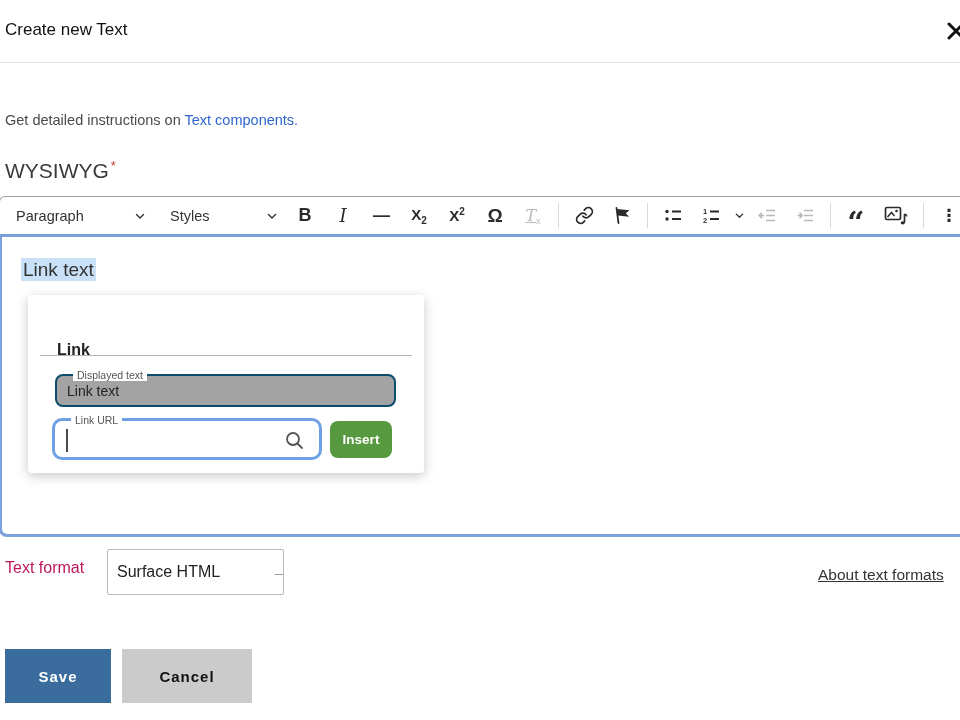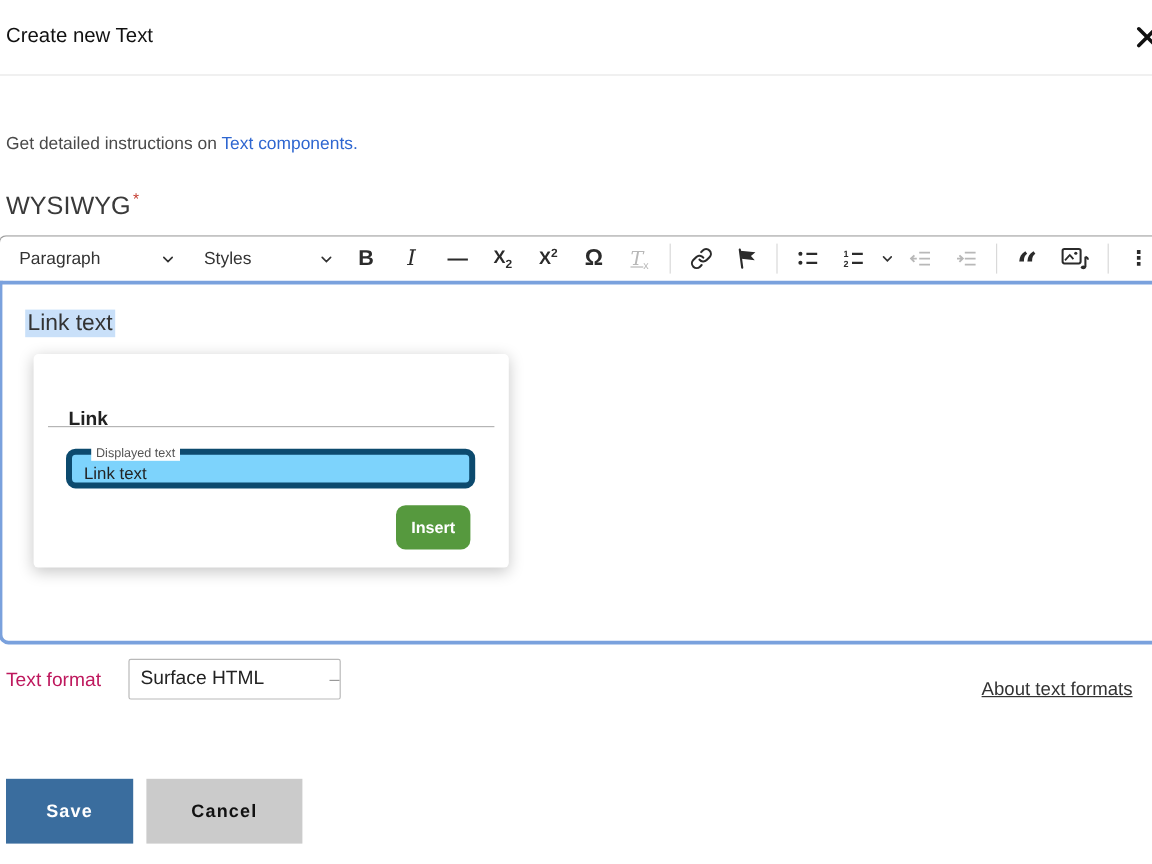--- a/index.html
+++ b/index.html
@@ -61,42 +61,42 @@
   }
   .editable p{margin:22px 0 0 19px;font-size:19px;color:#333;}
   .sel{background:var(--selection);padding:1px 2px;}
   
   .balloon{
     position:absolute;left:28px;top:295px;width:396px;height:178px;background:#fff;
     border-radius:4px;box-shadow:0 3px 12px rgba(0,0,0,.22);z-index:5;
   }
   .balloon h3{position:absolute;left:29px;top:26px;font-size:16px;color:#222;margin-top:20px;}
   .balloon .b-divider{position:absolute;left:12px;top:60px;width:372px;height:1px;background:#b5b5b5;}
-  .float-field{position:absolute;border:5px solid #0c4a6e;border-radius:8px;background:#7dd3fc;}
+  .float-field{position:absolute;border:2px solid #0c4a6e;border-radius:8px;background:#a3a3a3;}
   .float-label{
     position:absolute;top:-7px;left:16px;background:#fff;padding:0 4px;
     font-size:10.5px;color:#555;white-space:nowrap;
   }
   .f-displayed{left:27px;top:79px;width:341px;height:33px;}
   .f-displayed .value{font-size:14px;color:#222;margin:7px 0 0 10px;}
   .f-url{
     left:24px;top:123px;width:270px;height:42px;border:3px solid var(--ring-blue);
     border-radius:10px;background:#fff;
   }
   .f-url .caret{position:absolute;left:11px;top:8px;width:1.5px;height:23px;background:#4a4a4a;}
   .f-url .search{position:absolute;right:14px;top:9px;}
   .insert-btn{
     position:absolute;left:302px;top:126px;width:62px;height:37px;background:var(--insert-green);
     border:none;border-radius:8px;color:#fff;font-weight:bold;font-size:13.5px;cursor:pointer;
     font-family:inherit;
   }
   
   .tf-label{position:absolute;left:5px;top:559px;font-size:16px;color:#be185d;}
   .tf-select{
-    position:absolute;left:107px;top:549px;width:177px;height:34px;background:#fff;
+    position:absolute;left:107px;top:549px;width:177px;height:46px;background:#fff;
     border:1px solid #b9b9b9;border-radius:2px;display:flex;align-items:center;
     justify-content:space-between;padding:0 0 0 9px;cursor:pointer;
   }
   .tf-select .val{font-size:16px;color:#222;}
   .tf-select .dash{color:#999;font-size:15px;}
   .about-link{
     position:absolute;left:818px;top:566px;font-size:15.5px;color:#333;
     text-decoration:underline;white-space:nowrap;
   }
   .save-btn{
@@ -237,20 +237,31 @@
 
 <div class="balloon">
   <h3>Link</h3>
   <div class="b-divider"></div>
 
   <div class="float-field f-displayed">
     <span class="float-label">Displayed text</span>
     <div class="value">Link text</div>
   </div>
 
+  <div class="float-field f-url">
+    <span class="float-label">Link URL</span>
+    <span class="caret"></span>
+    <span class="value"></span>
+    <span class="search">
+      <svg width="21" height="21" viewBox="0 0 21 21">
+          <circle cx="9" cy="9" r="6" fill="none" stroke="#555" stroke-width="1.8"></circle>
+          <path d="M13.5 13.5 L18 18" stroke="#555" stroke-width="1.8" stroke-linecap="round"></path>
+        </svg>
+    </span>
+  </div>
 
   <button class="insert-btn">Insert</button>
 </div>
 
 <div class="tf-label">Text format</div>
 <div class="tf-select">
   <span class="val">Surface HTML</span>
   <span class="dash">–</span>
 </div>
 <a class="about-link" href="#">About text formats</a>

